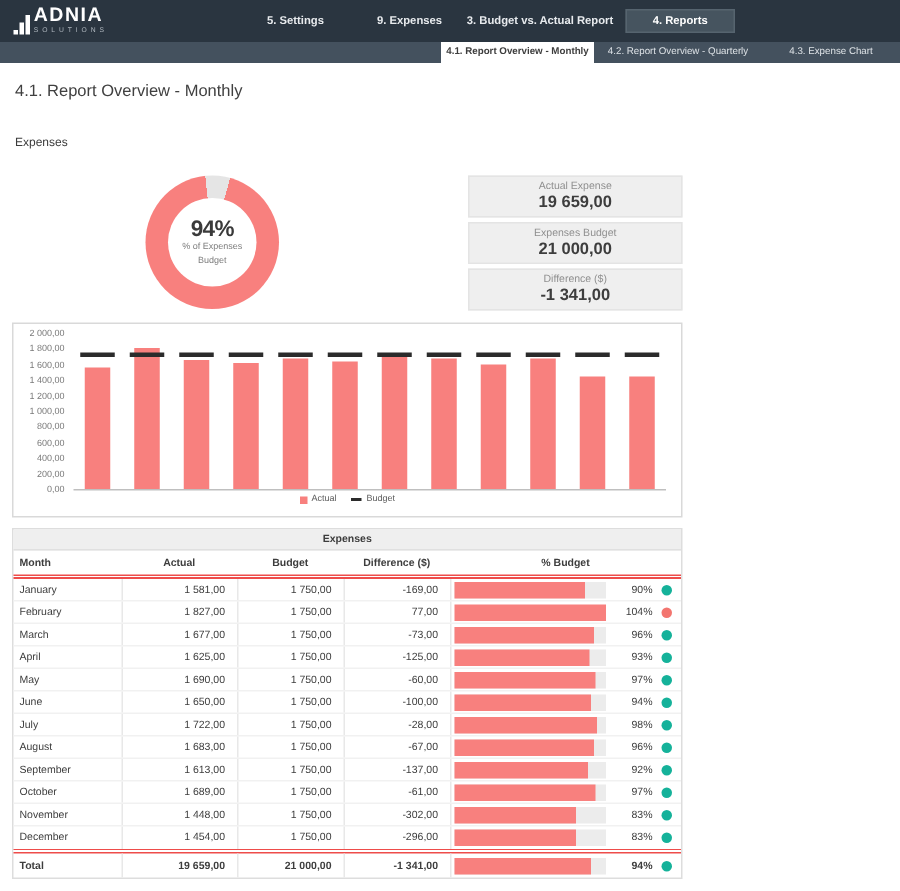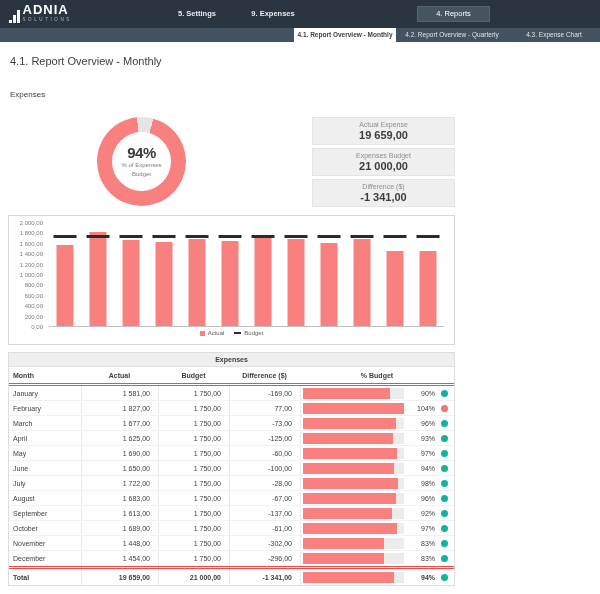--- a/index.html
+++ b/index.html
@@ -11,21 +11,21 @@
   .navbar { position:absolute; left:0; top:0; width:600px; height:28px; background:#2a3540; }
   .logo { position:absolute; left:9px; top:3px; display:flex; align-items:flex-end; gap:3px; }
   .logo-icon { display:flex; align-items:flex-end; gap:1.5px; height:13px; }
   .logo-icon i { display:block; width:2.5px; background:#fff; }
   .logo-icon i.b1 { height:3px; } .logo-icon i.b2 { height:8px; } .logo-icon i.b3 { height:13px; }
   .logo-text { line-height:1; }
   .logo-name { color:#fff; font-weight:bold; font-size:13px; letter-spacing:1px; }
   .logo-tag { color:#aeb6bd; font-size:4.5px; letter-spacing:2.6px; margin-top:2px; }
   .nav-item { position:absolute; top:0; height:28px; line-height:28px; color:#e8ebee; font-size:7.5px; font-weight:bold; transform:translateX(-50%); cursor:pointer; }
   .nav-item.n1 { left:197px; } .nav-item.n2 { left:273px; } .nav-item.n3 { left:360px; }
-  .nav-btn { position:absolute; left:417px; top:6px; width:73px; height:16px; background:#46545f; border:1px solid #56646f; color:#fff; font-size:7.5px; font-weight:normal; text-align:center; line-height:14px; cursor:pointer; }
+  .nav-btn { position:absolute; left:417px; top:6px; width:73px; height:16px; background:#46545f; border:1px solid #56646f; color:#fff; font-size:7.5px; font-weight:bold; text-align:center; line-height:14px; cursor:pointer; }
 
   
   .subnav { position:absolute; left:0; top:28px; width:600px; height:14px; background:#44515e; display:flex; justify-content:flex-end; }
   .subtab { height:14px; line-height:14px; font-size:6.5px; color:#dde2e6; text-align:center; cursor:pointer; }
   .subtab.t1 { width:102px; } .subtab.t2 { width:112px; } .subtab.t3 { width:92px; }
   .subtab.active { background:#fff; color:#3d3d3d; font-weight:bold; }
 
   
   .page-title { position:absolute; left:10px; top:55px; font-size:11px; color:#404040; }
   .section-label { position:absolute; left:10px; top:90px; font-size:8px; color:#3c3c3c; }
@@ -89,20 +89,21 @@
           <i class="b2"></i>
           <i class="b3"></i>
         </span>
       <span class="logo-text">
         <div class="logo-name">ADNIA</div>
         <div class="logo-tag">SOLUTIONS</div>
       </span>
     </div>
     <span class="nav-item n1">5. Settings</span>
     <span class="nav-item n2">9. Expenses</span>
+    <span class="nav-item n3">3. Budget vs. Actual Report</span>
     <span class="nav-btn">4. Reports</span>
   </div>
 
   <div class="subnav">
     <span class="subtab t1 active">4.1. Report Overview - Monthly</span>
     <span class="subtab t2">4.2. Report Overview - Quarterly</span>
     <span class="subtab t3">4.3. Expense Chart</span>
   </div>
 
   <div class="page-title">4.1. Report Overview - Monthly</div>

